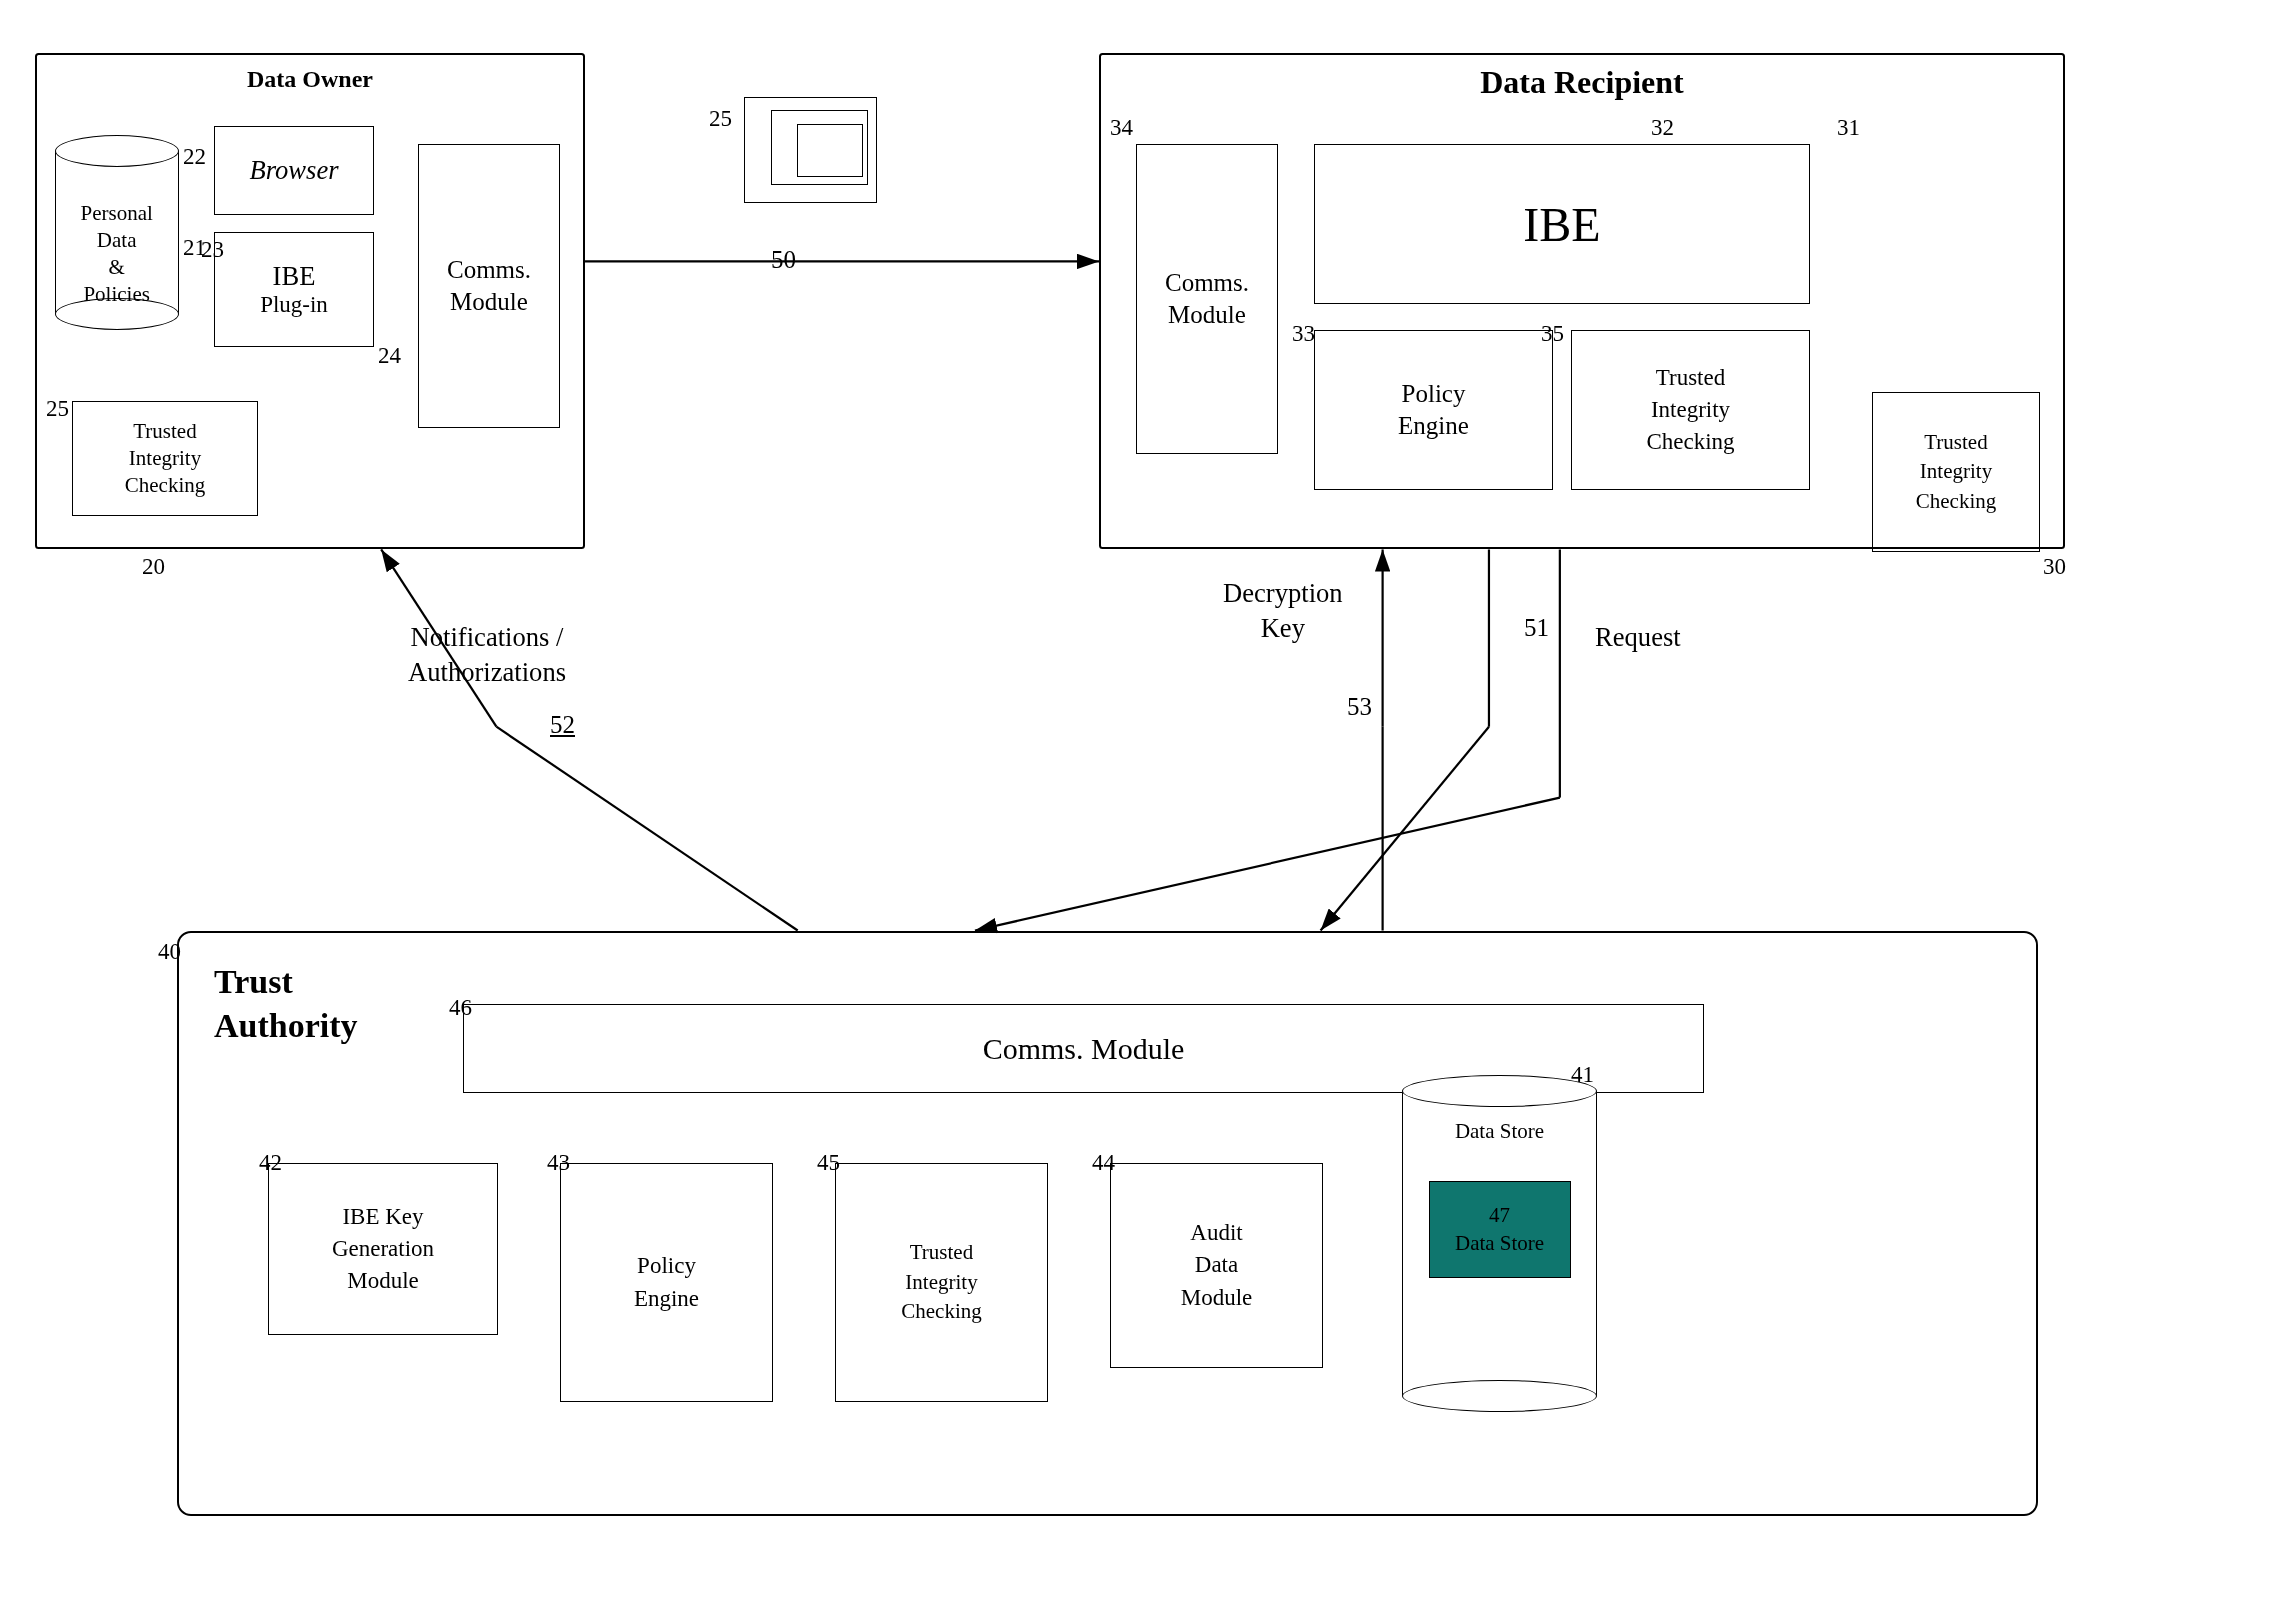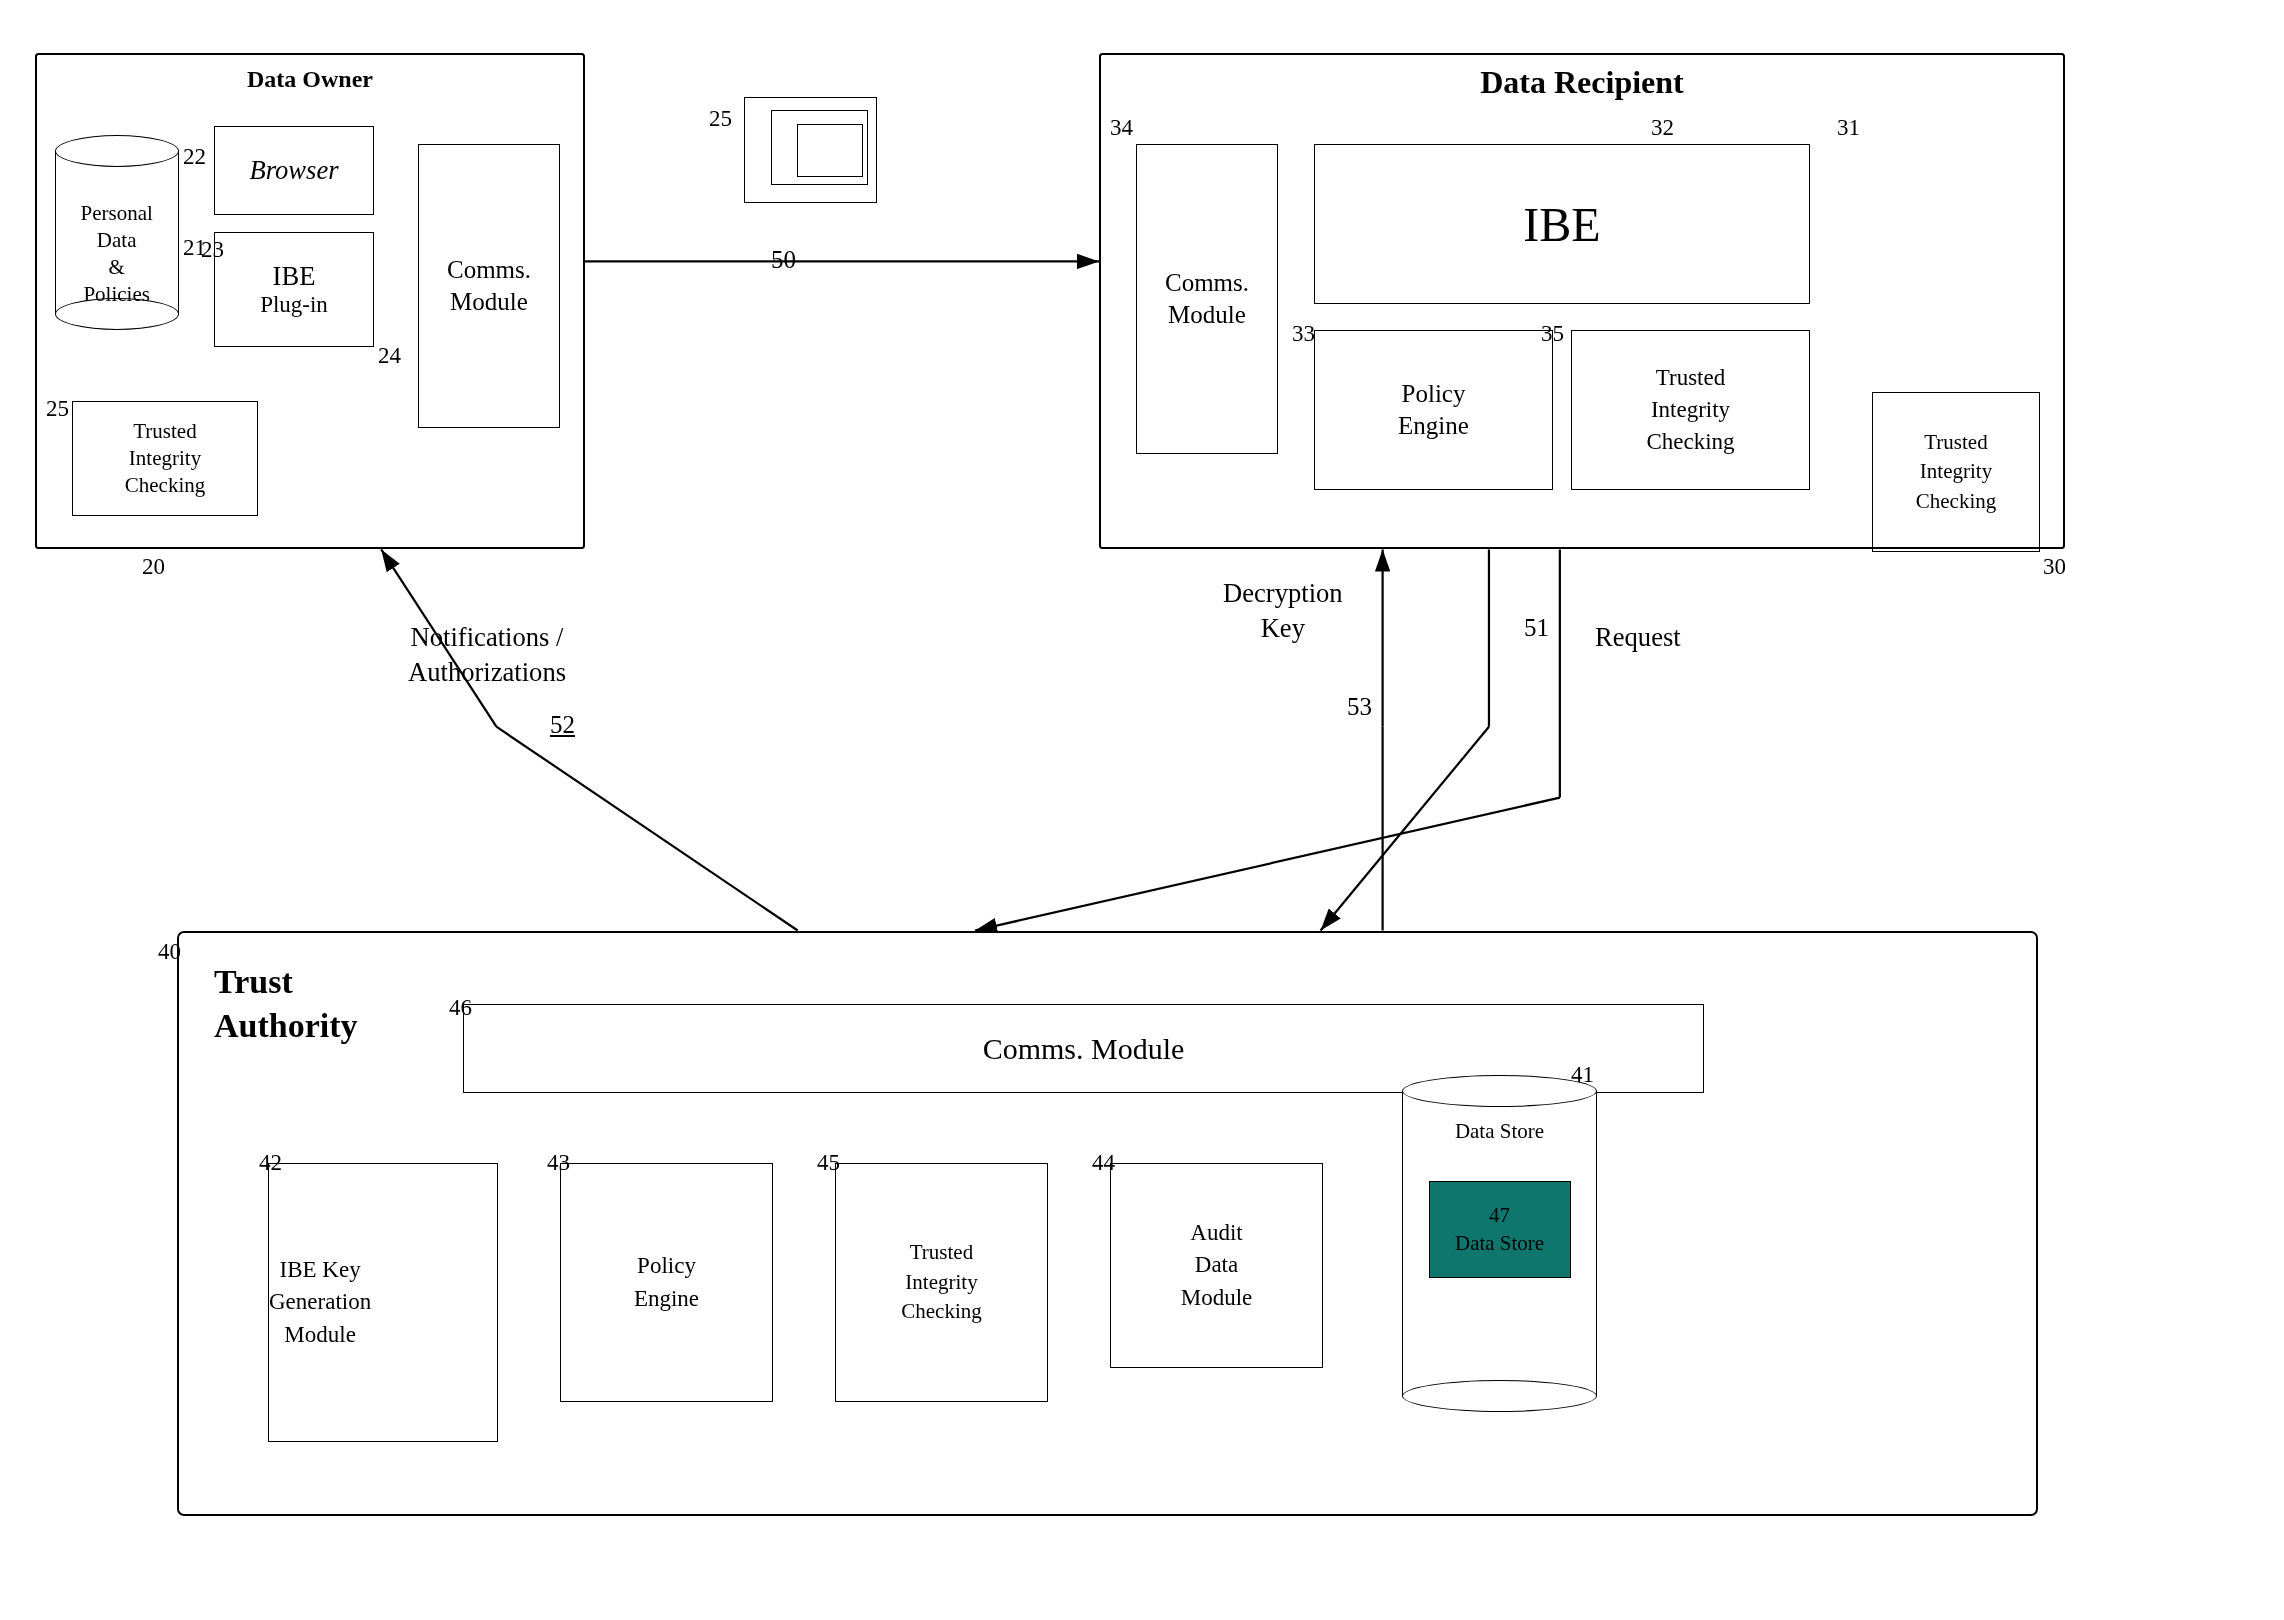--- a/index.html
+++ b/index.html
@@ -237,21 +237,21 @@
       justify-content: center;
     }
 
     
     .trust-authority-box {
       position: absolute;
       top: 931px; left: 177px;
       width: 1861px;
       height: 585px;
       border: 2.7px solid #000;
-      border-radius: 7px;
+      border-radius: 14px;
       padding-left: 44px;
     }
     .trust-authority-title {
       position: absolute;
       top: 26.6px; left: 35px;
       font-size: 34px;
       font-weight: bold;
       line-height: 1.3;
     }
 
@@ -268,24 +268,25 @@
     }
     .comms-ta-label {
       font-size: 30px;
     }
 
     
     .ibe-key-box {
       position: absolute;
       top: 230px; left: 89px;
       width: 230px;
-      height: 279px;
-      border: 1.8px solid #000;
-      display: flex;
-      align-items: center;
+      height: 172px;
+      border: 1.8px solid #000;
+      display: flex;
+      align-items: center;
+      justify-content: center;
     }
     .ibe-key-label {
       font-size: 23px;
       line-height: 1.4;
       text-align: center;
     }
 
     
     .policy-ta-box {
       position: absolute;

